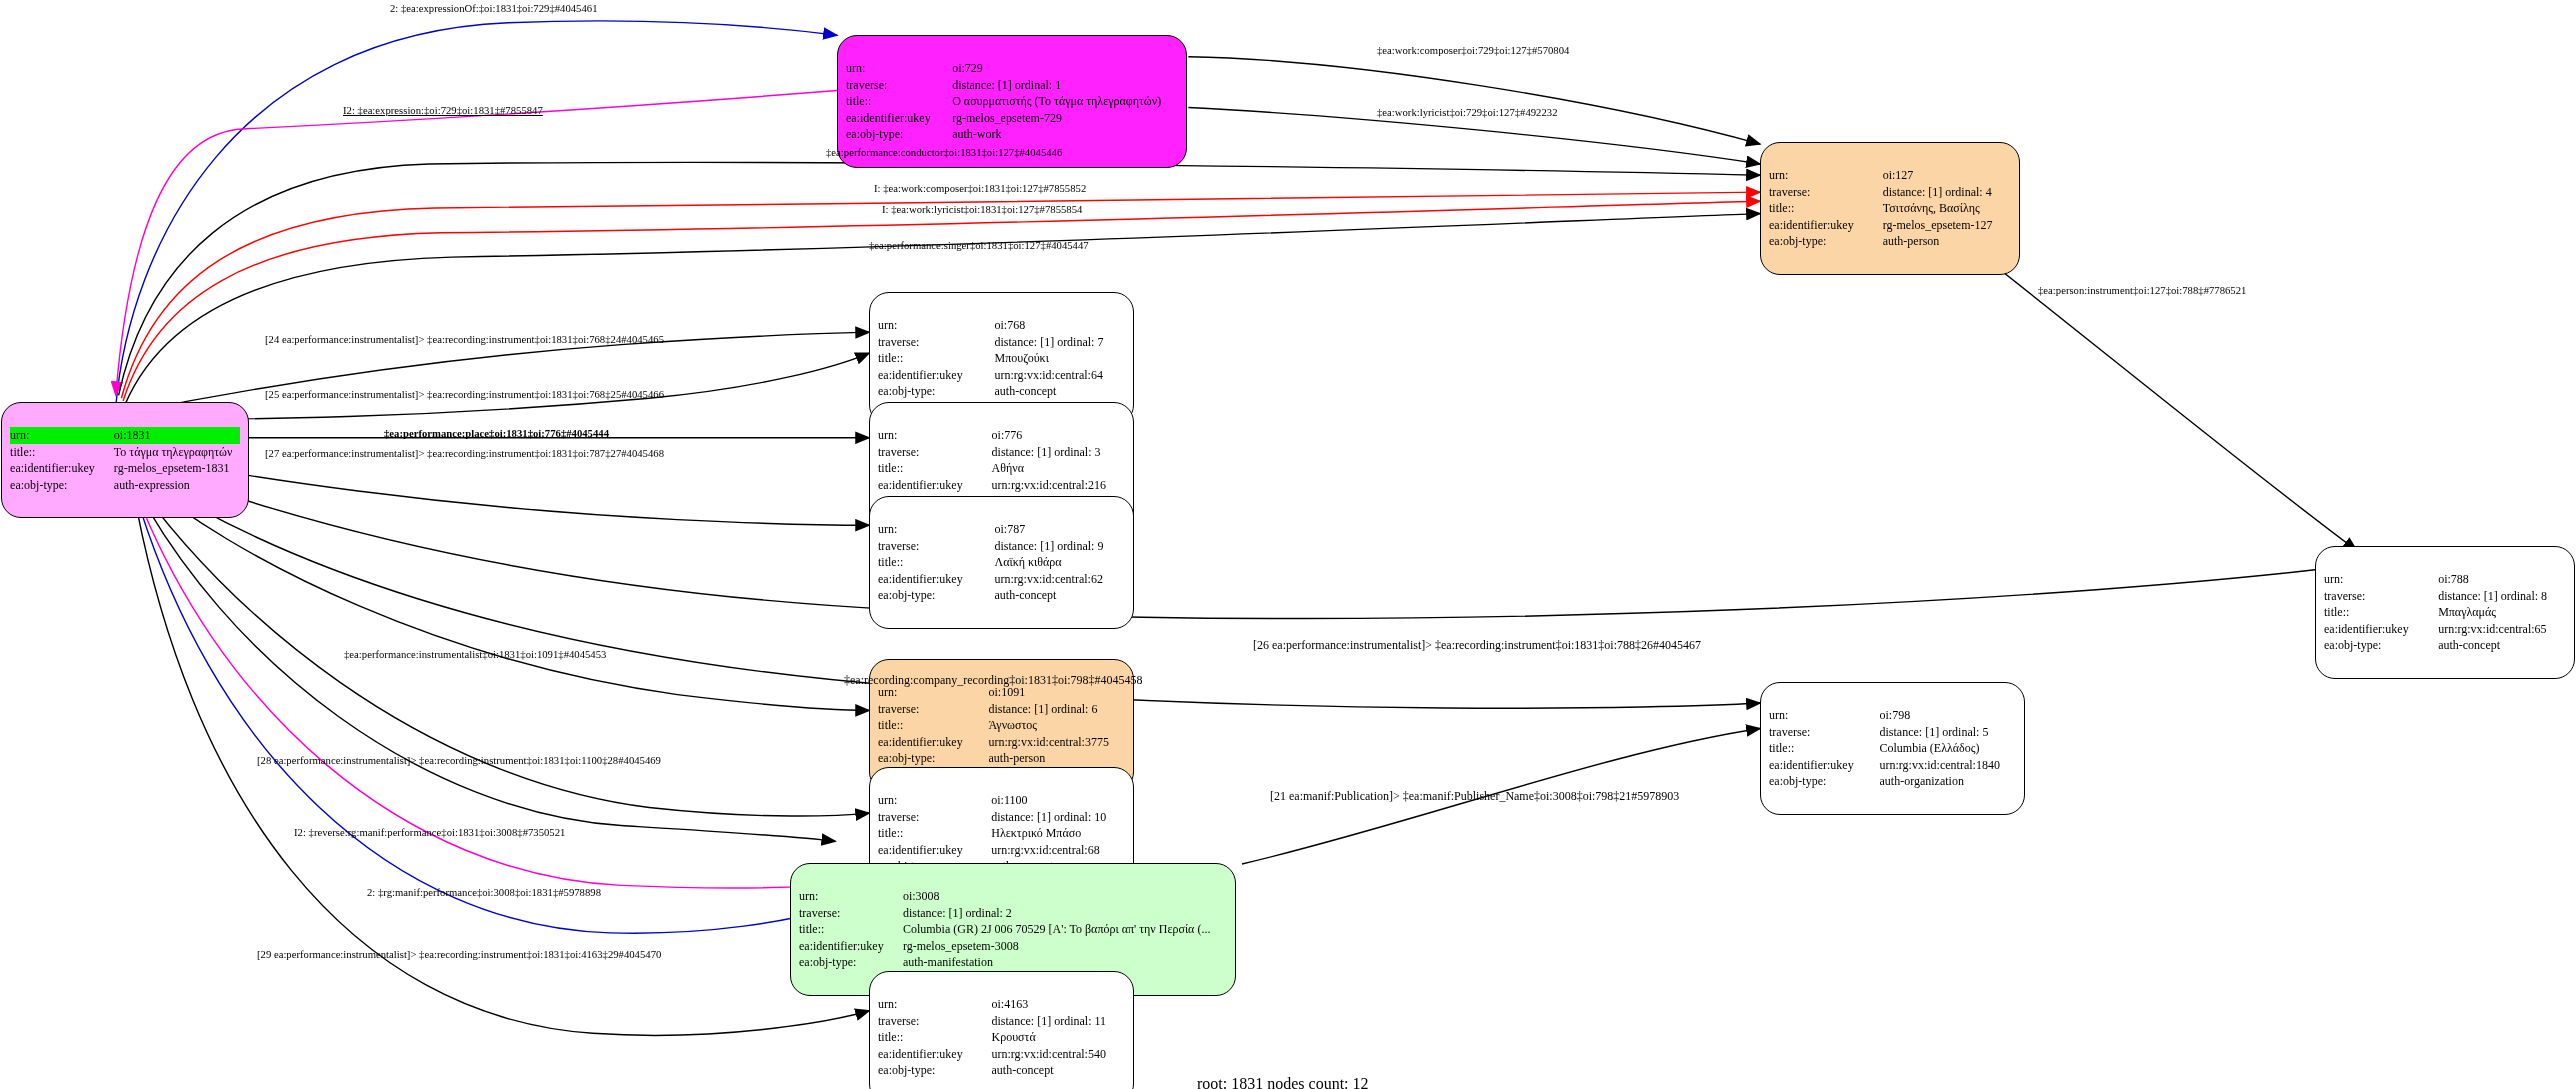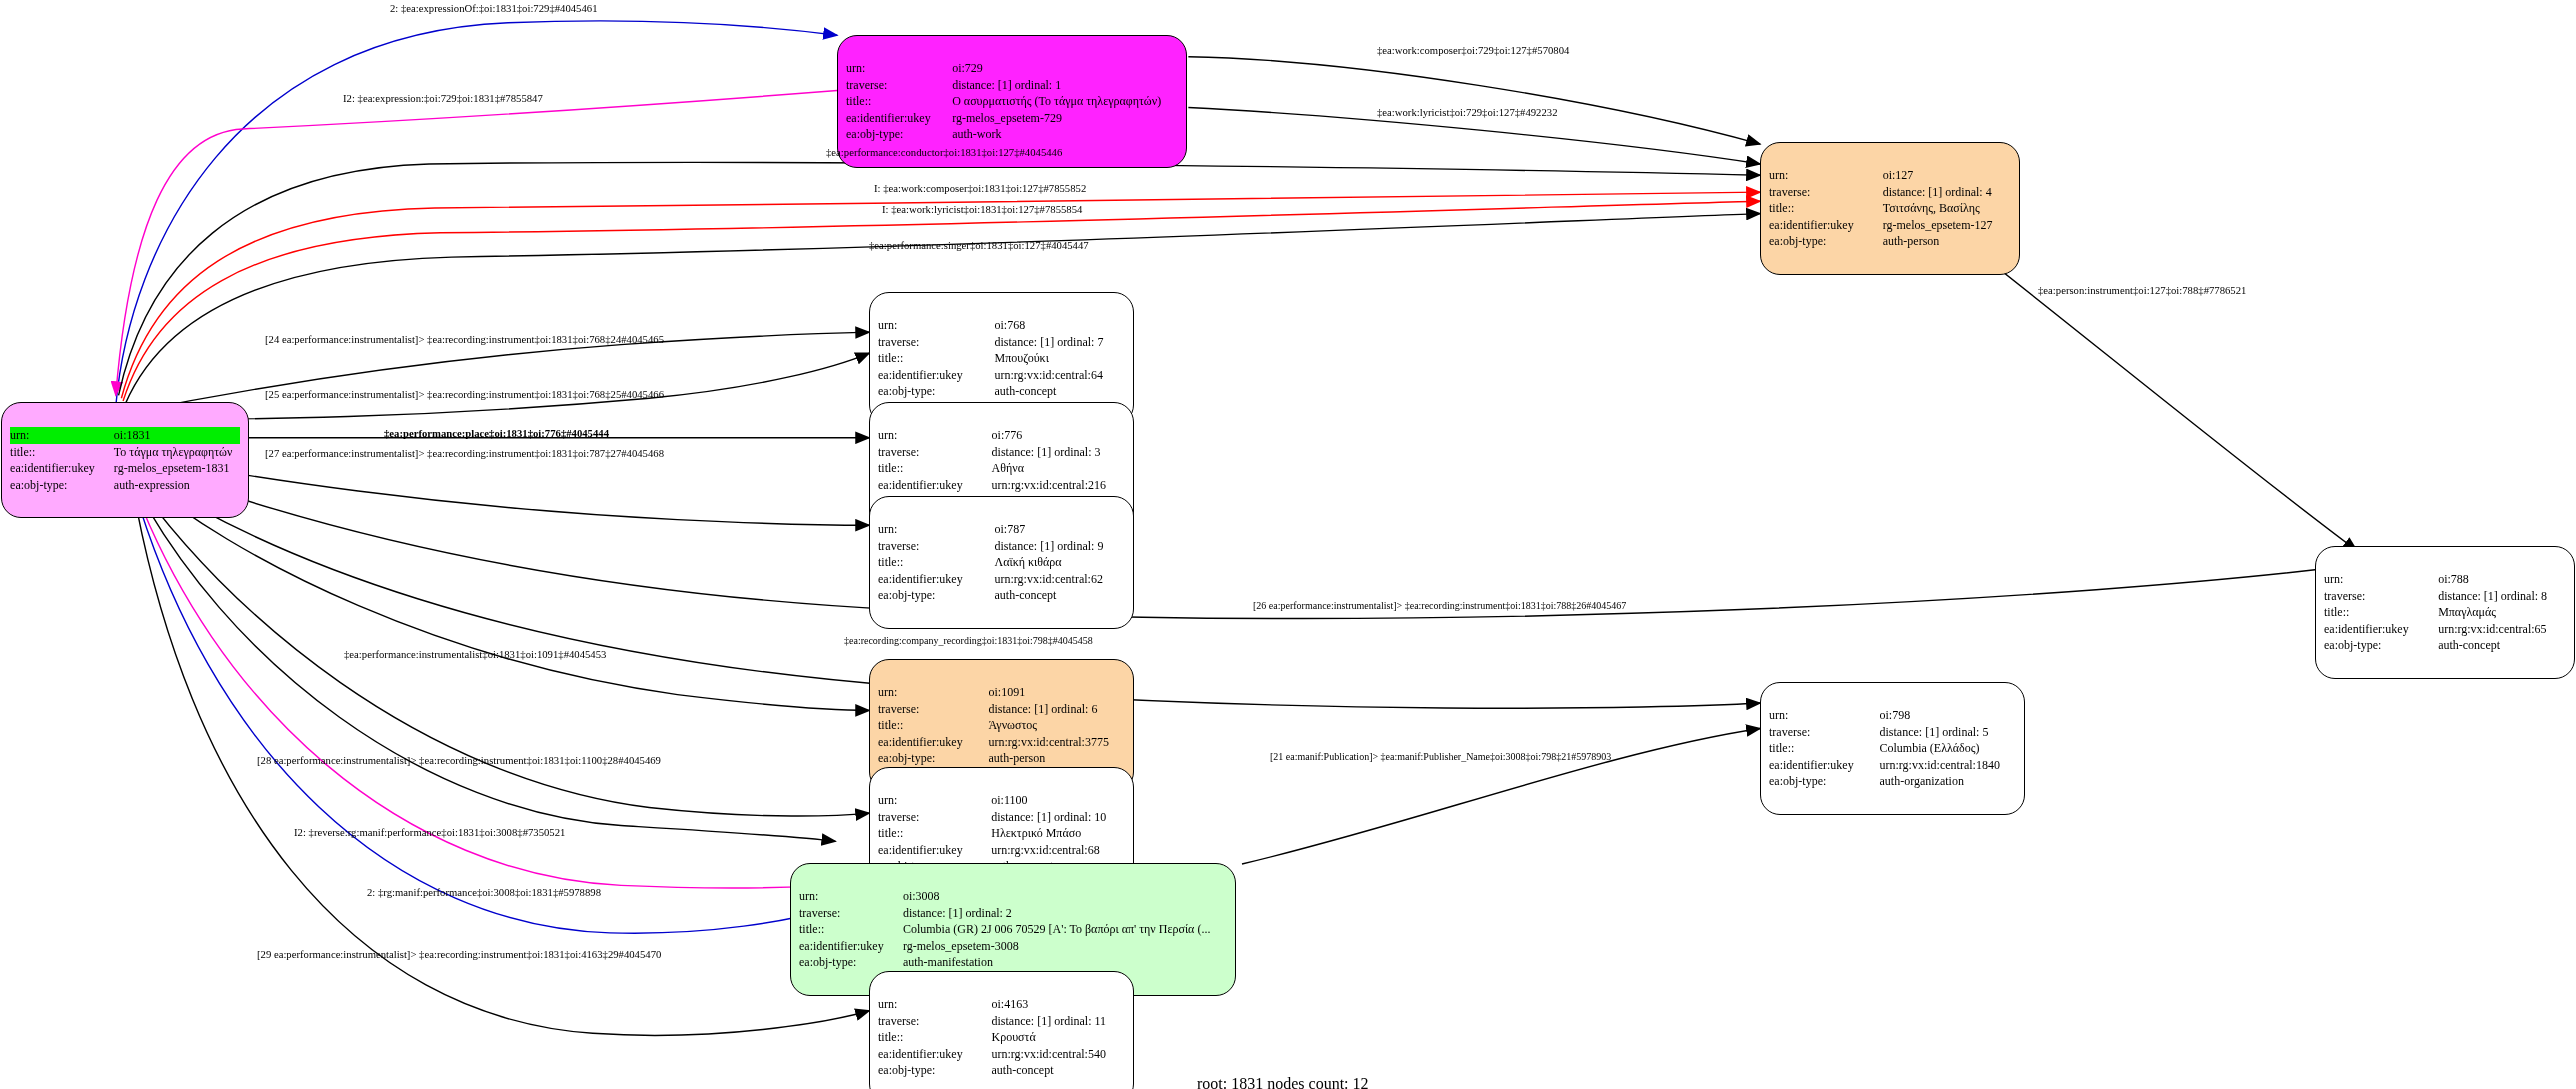--- a/index.html
+++ b/index.html
@@ -16,21 +16,21 @@
 
   .n-pink{background:#ffaaff;border-color:#000;}
   .n-magenta{background:#ff22ff;border-color:#000;}
   .n-orange{background:#fcd5a6;border-color:#000;}
   .n-green{background:#ccffcc;border-color:#000;}
   .n-white{background:#ffffff;border-color:#000;}
   .rowhl td{background:#00ee00;}
 
   .elabel{position:absolute;font-size:10.7px;color:#000;white-space:nowrap;
           font-family:"Liberation Serif", serif;}
-  .elabel.small{font-size:10px;}
+  .elabel.small{font-size:12px;margin-top:38px;}
   .footer{position:absolute;font-size:16px;color:#000;white-space:nowrap;}
 </style>
 </head>
 <body>
 
 <div id="canvas">
 
   <svg class="edges" viewBox="0 0 4563 1930">
     <defs>
       <marker id="ah-b" markerWidth="11" markerHeight="9" refX="10" refY="4.5" orient="auto">
@@ -406,21 +406,21 @@
       </tr>
       <tr>
         <td class="k">ea:obj-type:</td>
         <td class="v">auth-concept</td>
       </tr>
     </tbody>
       </table>
   </div>
 
   <div class="elabel" style="left:390px;top:1.7px;">2: ‡ea:expressionOf:‡oi:1831‡oi:729‡#4045461</div>
-  <div class="elabel" style="left:343px;top:92px;">I2: ‡ea:expression:‡oi:729‡oi:1831‡#7855847</div>
+  <div class="elabel" style="left:343px;top:104px;text-decoration:underline;">I2: ‡ea:expression:‡oi:729‡oi:1831‡#7855847</div>
   <div class="elabel" style="left:1377px;top:44px;">‡ea:work:composer‡oi:729‡oi:127‡#570804</div>
   <div class="elabel" style="left:1377px;top:106px;">‡ea:work:lyricist‡oi:729‡oi:127‡#492232</div>
   <div class="elabel" style="left:826px;top:146px;">‡ea:performance:conductor‡oi:1831‡oi:127‡#4045446</div>
   <div class="elabel" style="left:874px;top:182px;">I: ‡ea:work:composer‡oi:1831‡oi:127‡#7855852</div>
   <div class="elabel" style="left:882px;top:203px;">I: ‡ea:work:lyricist‡oi:1831‡oi:127‡#7855854</div>
   <div class="elabel" style="left:869px;top:239px;">‡ea:performance:singer‡oi:1831‡oi:127‡#4045447</div>
   <div class="elabel" style="left:2038px;top:284px;">‡ea:person:instrument‡oi:127‡oi:788‡#7786521</div>
   <div class="elabel" style="left:265px;top:333px;">[24 ea:performance:instrumentalist]&gt; ‡ea:recording:instrument‡oi:1831‡oi:768‡24#4045465</div>
   <div class="elabel" style="left:265px;top:388px;">[25 ea:performance:instrumentalist]&gt; ‡ea:recording:instrument‡oi:1831‡oi:768‡25#4045466</div>
   <div class="elabel" style="left:384px;top:427px;font-weight:bold;">‡ea:performance:place‡oi:1831‡oi:776‡#4045444</div>

